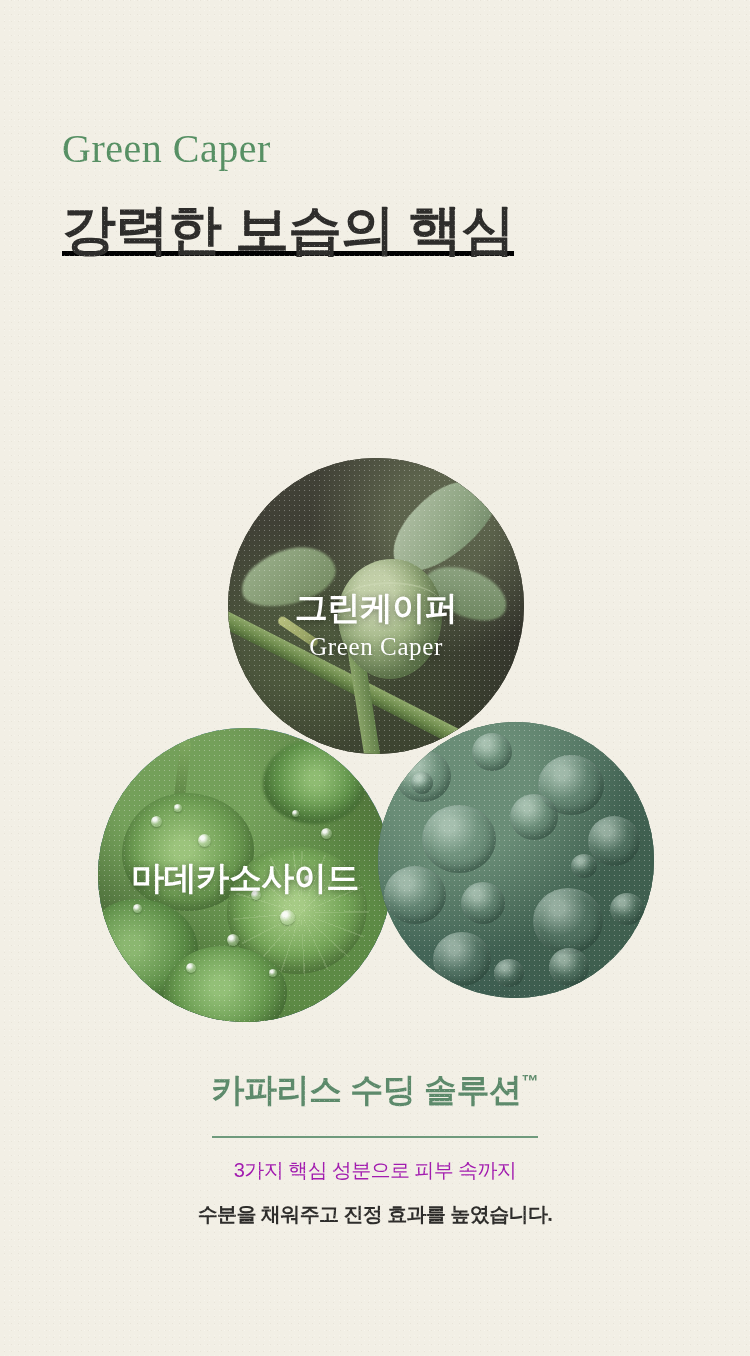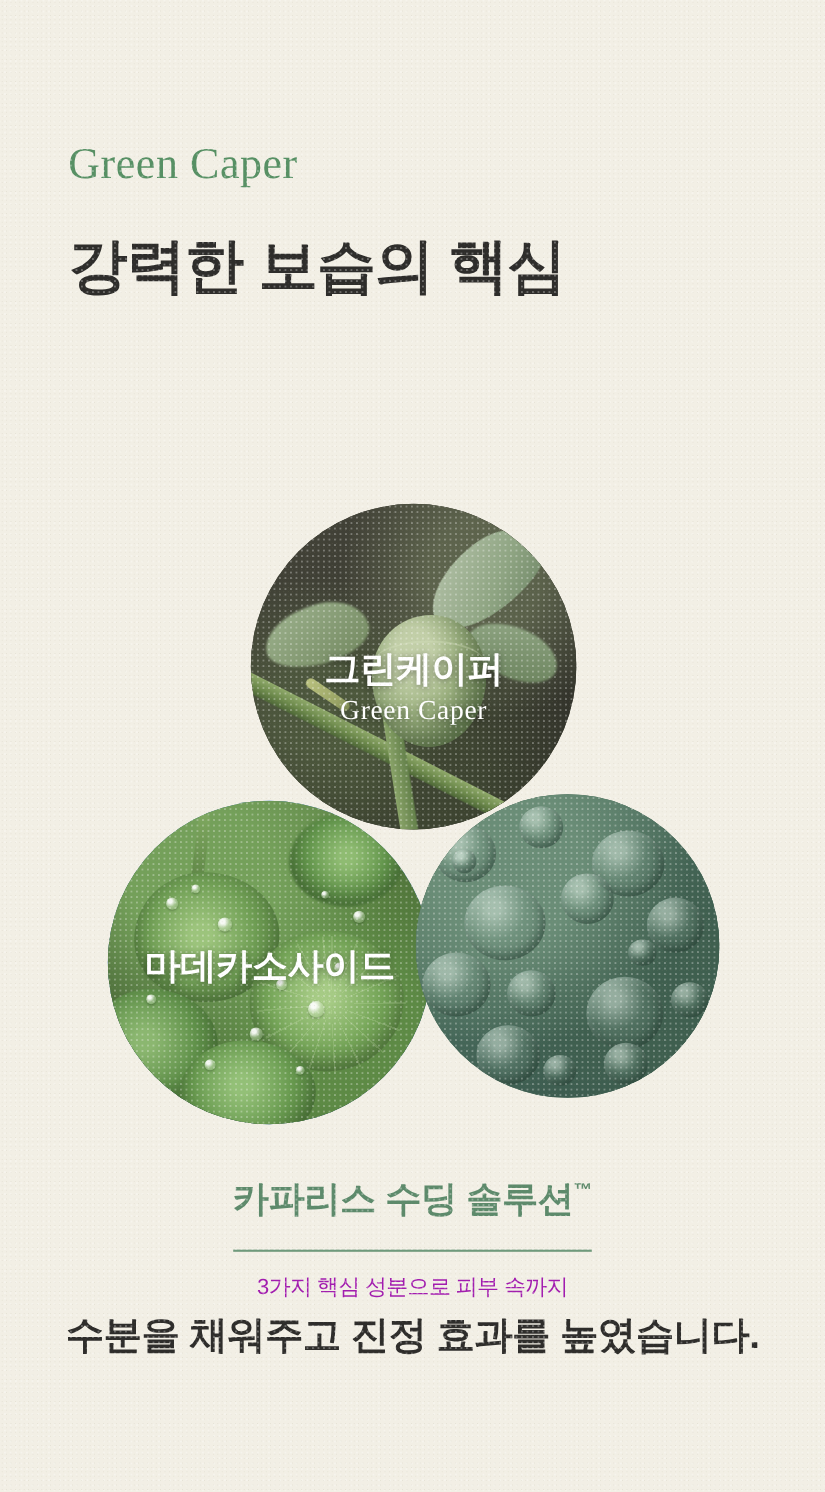--- a/index.html
+++ b/index.html
@@ -45,22 +45,23 @@
     font-size: 40px;
     letter-spacing: .5px;
     color: #579064;
     z-index: 20;
   }
 
   
   .headline {
     position: absolute;
     left: 62px;
-    top: 205px;
+    top: 192px;
     z-index: 20;
+    text-decoration: underline;
   }
   .headline .hl {
     display: block;
     font-size: 54px;
     line-height: 74px;
     font-weight: bold;
     color: #2e2d2b;
     letter-spacing: -1px;
     white-space: nowrap;
   }
@@ -322,21 +323,21 @@
   }
   .desc .l1 {
     display: block;
     font-size: 20px;
     line-height: 44px;
     color: #a21caf;
     letter-spacing: -.6px;
   }
   .desc .l2 {
     display: block;
-    font-size: 35px;
+    font-size: 20px;
     line-height: 44px;
     font-weight: bold;
     color: #2e2d2b;
     letter-spacing: -.6px;
   }
 </style>
 </head>
 <body>
 
 <div class="page">

